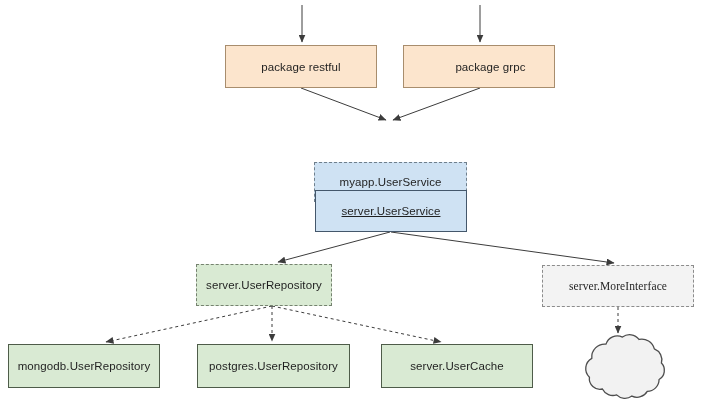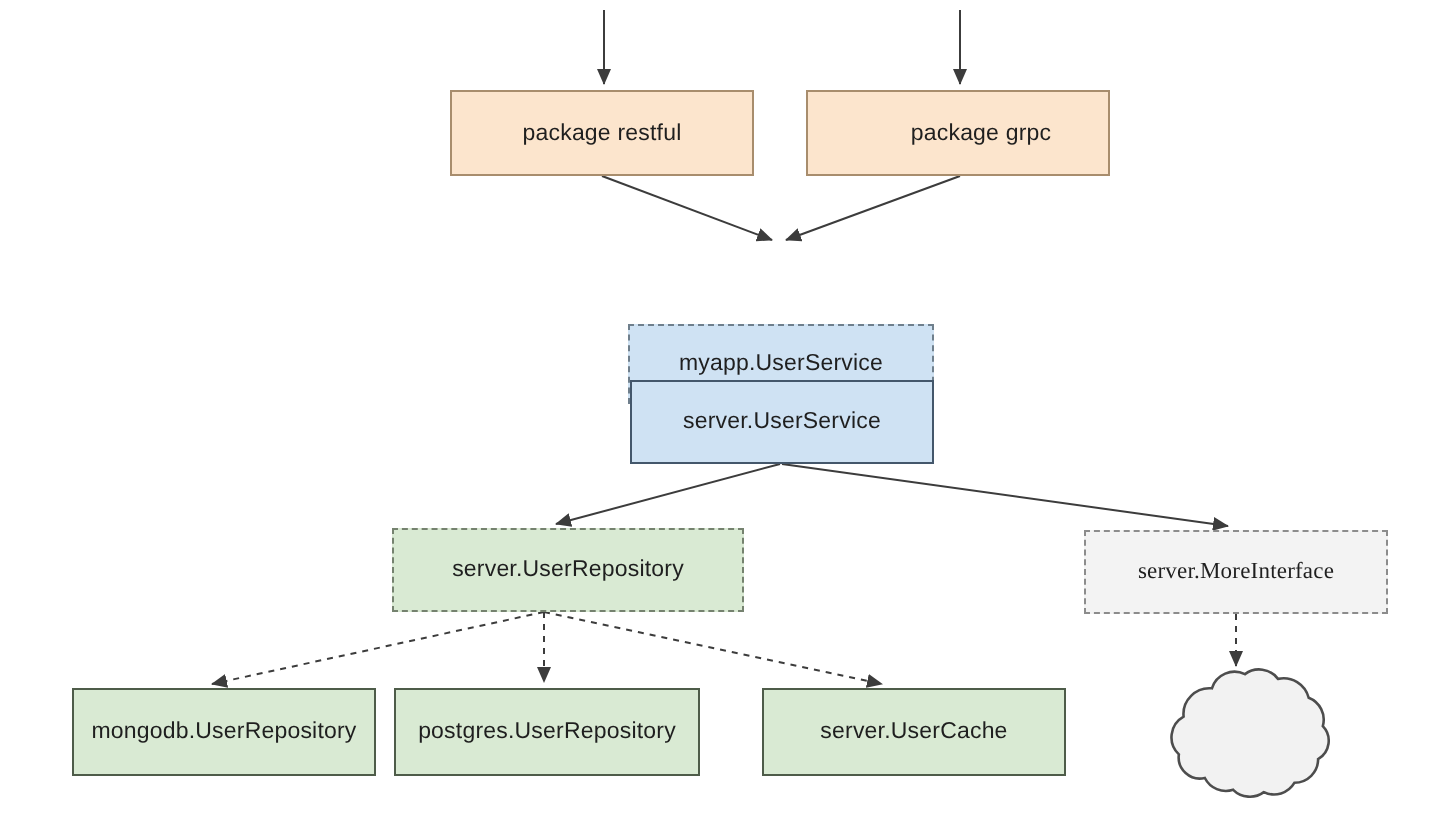--- a/index.html
+++ b/index.html
@@ -13,21 +13,21 @@
   .node{
     position:absolute;
     box-sizing:border-box;
     display:flex;align-items:center;justify-content:center;
     font-size:11.5px;color:#1f1f1f;
     text-align:right;
     letter-spacing:0.1px;
     z-index:2;
   }
   .package.solid{background:#fce5cd;border:1px solid #a88d6d;}
-  .service.solid{background:#cfe2f3;border:1px solid #44576b;}
+  .service.solid{background:#cfe2f3;border:1px solid #44576b;text-decoration:underline;}
   .service.dashed{background:#cfe2f3;border:1px dashed #6f7f8c;margin-top:40px;}
   .repo.solid{background:#d9ead3;border:1px solid #4e5c49;}
   .repo.dashed{background:#d9ead3;border:1px dashed #75826f;}
   .iface.dashed{background:#f3f3f3;border:1px dashed #8c8c8c;font-family:Liberation Serif, serif;}
   #edges-svg{
     position:absolute;left:0;top:0;z-index:1;
   }
   line.solid{stroke:#3c3c3c;stroke-width:1;}
   line.dashed{stroke:#3c3c3c;stroke-width:1;stroke-dasharray:3,3;}
 </style>
@@ -54,19 +54,19 @@
         <line x1="272" y1="306" x2="441" y2="342" class="dashed" marker-end="url(#arrowhead)"></line>
         <line x1="618" y1="307" x2="618" y2="333" class="dashed" marker-end="url(#arrowhead)"></line>
       </g>
     <path id="cloud-path" d="M 8 40 a10,10 0 0 1 2,-16 a11,11 0 0 1 12,-12 a10,10 0 0 1 14,-6 a10,10 0 0 1 14,2 a11,11 0 0 1 13,8 a10,10 0 0 1 6,12 a9,9 0 0 1 -2,14 a10,10 0 0 1 -10,10 a10,10 0 0 1 -13,4 a10,10 0 0 1 -13,-1 a10,10 0 0 1 -12,-5 a9,9 0 0 1 -11,-10 z" transform="translate(580,330) scale(1.18)" fill="#f2f2f2" stroke="#4d4d4d" stroke-width="1.1"></path>
   </svg>
   <div id="nodes-layer">
       <div class="node package solid" style="left: 225px; top: 45px; width: 152px; height: 43px;">package restful</div>
       <div class="node package solid" style="left: 403px; top: 45px; width: 152px; height: 43px; padding-left: 23px;">package grpc</div>
       <div class="node service dashed" style="left: 314px; top: 122px; width: 153px; height: 40px;">myapp.UserService</div>
       <div class="node service solid" style="left: 315px; top: 190px; width: 152px; height: 42px;">server.UserService</div>
-      <div class="node repo dashed" style="left: 196px; top: 264px; width: 176px; height: 42px;">server.UserRepository</div>
+      <div class="node repo dashed" style="left: 196px; top: 264px; width: 136px; height: 42px;">server.UserRepository</div>
       <div class="node iface dashed" style="left: 542px; top: 265px; width: 152px; height: 42px;">server.MoreInterface</div>
-      <div class="node repo solid" style="left: 36px; top: 344px; width: 152px; height: 44px;">mongodb.UserRepository</div>
+      <div class="node repo solid" style="left: 8px; top: 344px; width: 152px; height: 44px;">mongodb.UserRepository</div>
       <div class="node repo solid" style="left: 197px; top: 344px; width: 153px; height: 44px;">postgres.UserRepository</div>
       <div class="node repo solid" style="left: 369px; top: 344px; width: 152px; height: 44px; margin-left: 12px;">server.UserCache</div>
     </div>
 </div>
 
 </body></html>

